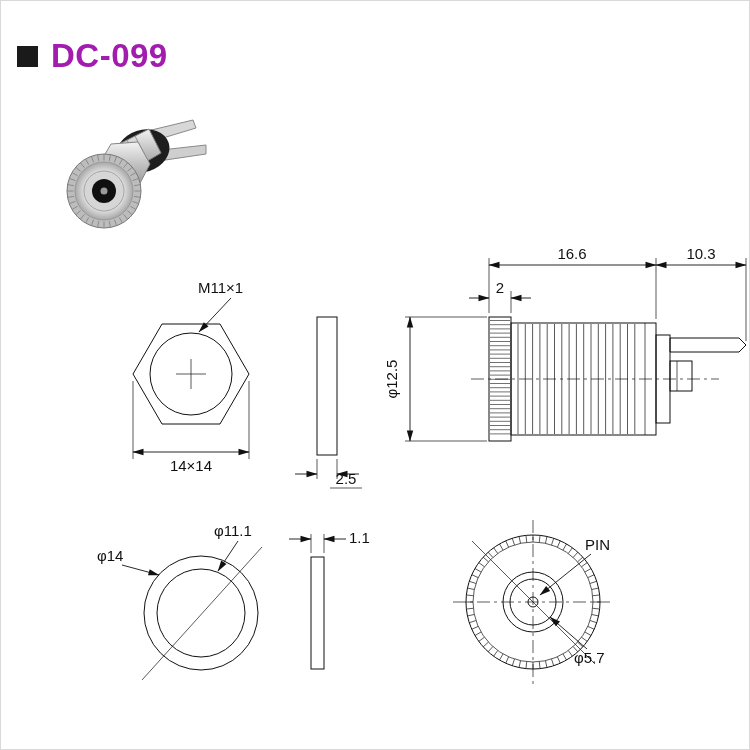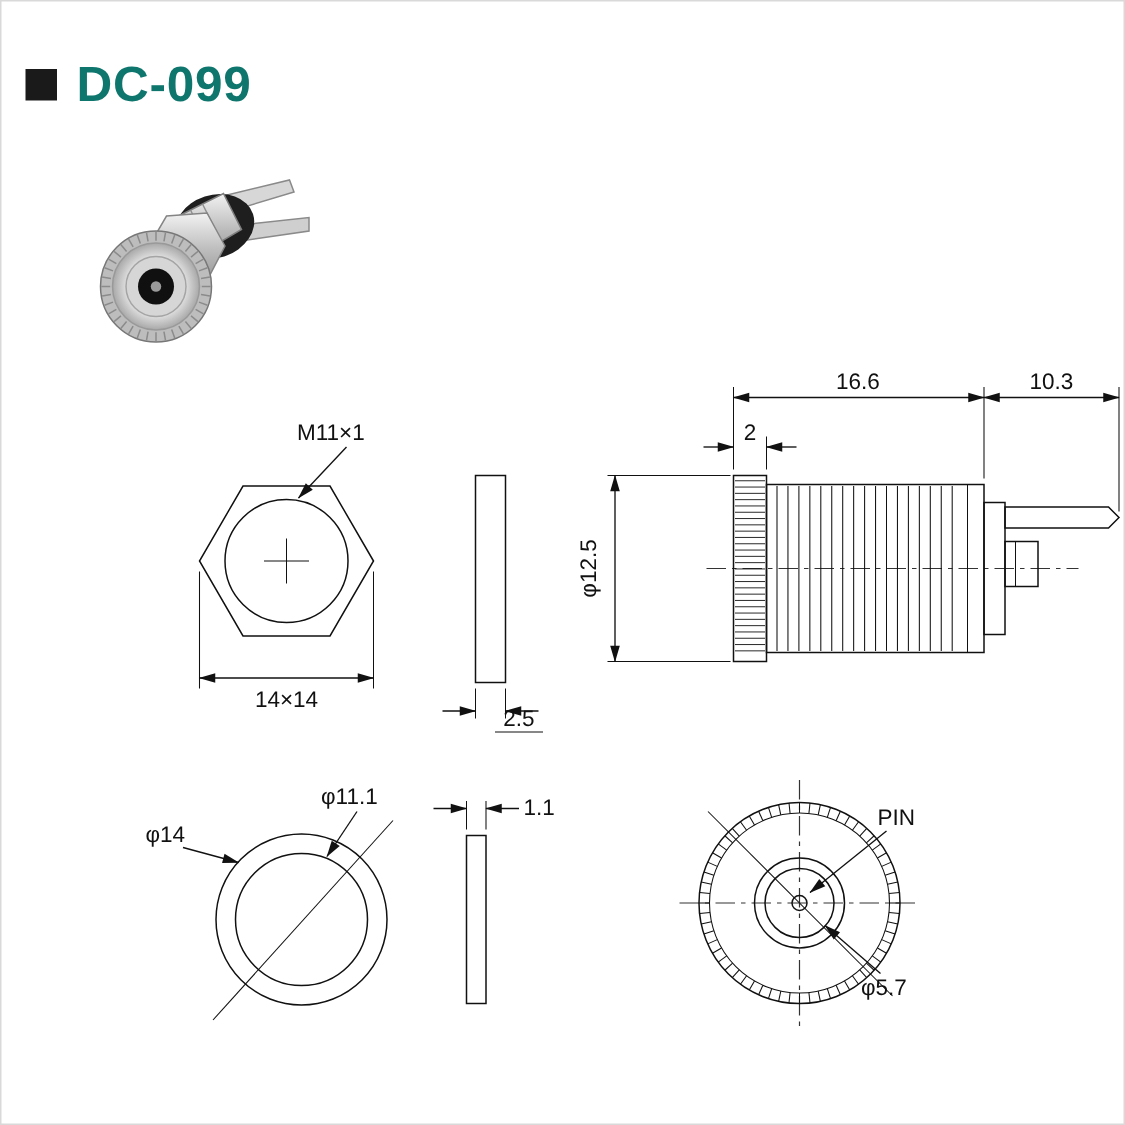--- a/index.html
+++ b/index.html
@@ -1,20 +1,20 @@
 <!DOCTYPE html>
 <html><head>
 <meta charset="utf-8">
 <style>
   html,body{margin:0;padding:0;background:#fff;}
   .canvas{position:relative;width:748px;height:748px;border:1px solid #d9d9d9;background:#fff;
           font-family:"Liberation Sans",sans-serif;overflow:hidden;}
   .titlebar{position:absolute;left:16px;top:36px;display:flex;align-items:center;gap:13px;z-index:2;}
   .sq{width:21px;height:21px;background:#1a1a1a;display:inline-block;}
-  .title{font-size:33px;font-weight:700;color:#0f766e;letter-spacing:.5px;}
+  .title{font-size:33px;font-weight:700;color:#a21caf;letter-spacing:.5px;}
   svg.sheet{position:absolute;left:0;top:0;}
   .dim{font-size:15px;fill:#111;}
   .outline{fill:none;stroke:#111;stroke-width:1;}
   .thin{fill:none;stroke:#111;stroke-width:.7;}
   .dimline{fill:none;stroke:#111;stroke-width:.9;}
   .cline{fill:none;stroke:#333;stroke-width:.8;stroke-dasharray:13 4 3 4;}
 </style>
 </head>
 <body>
 

